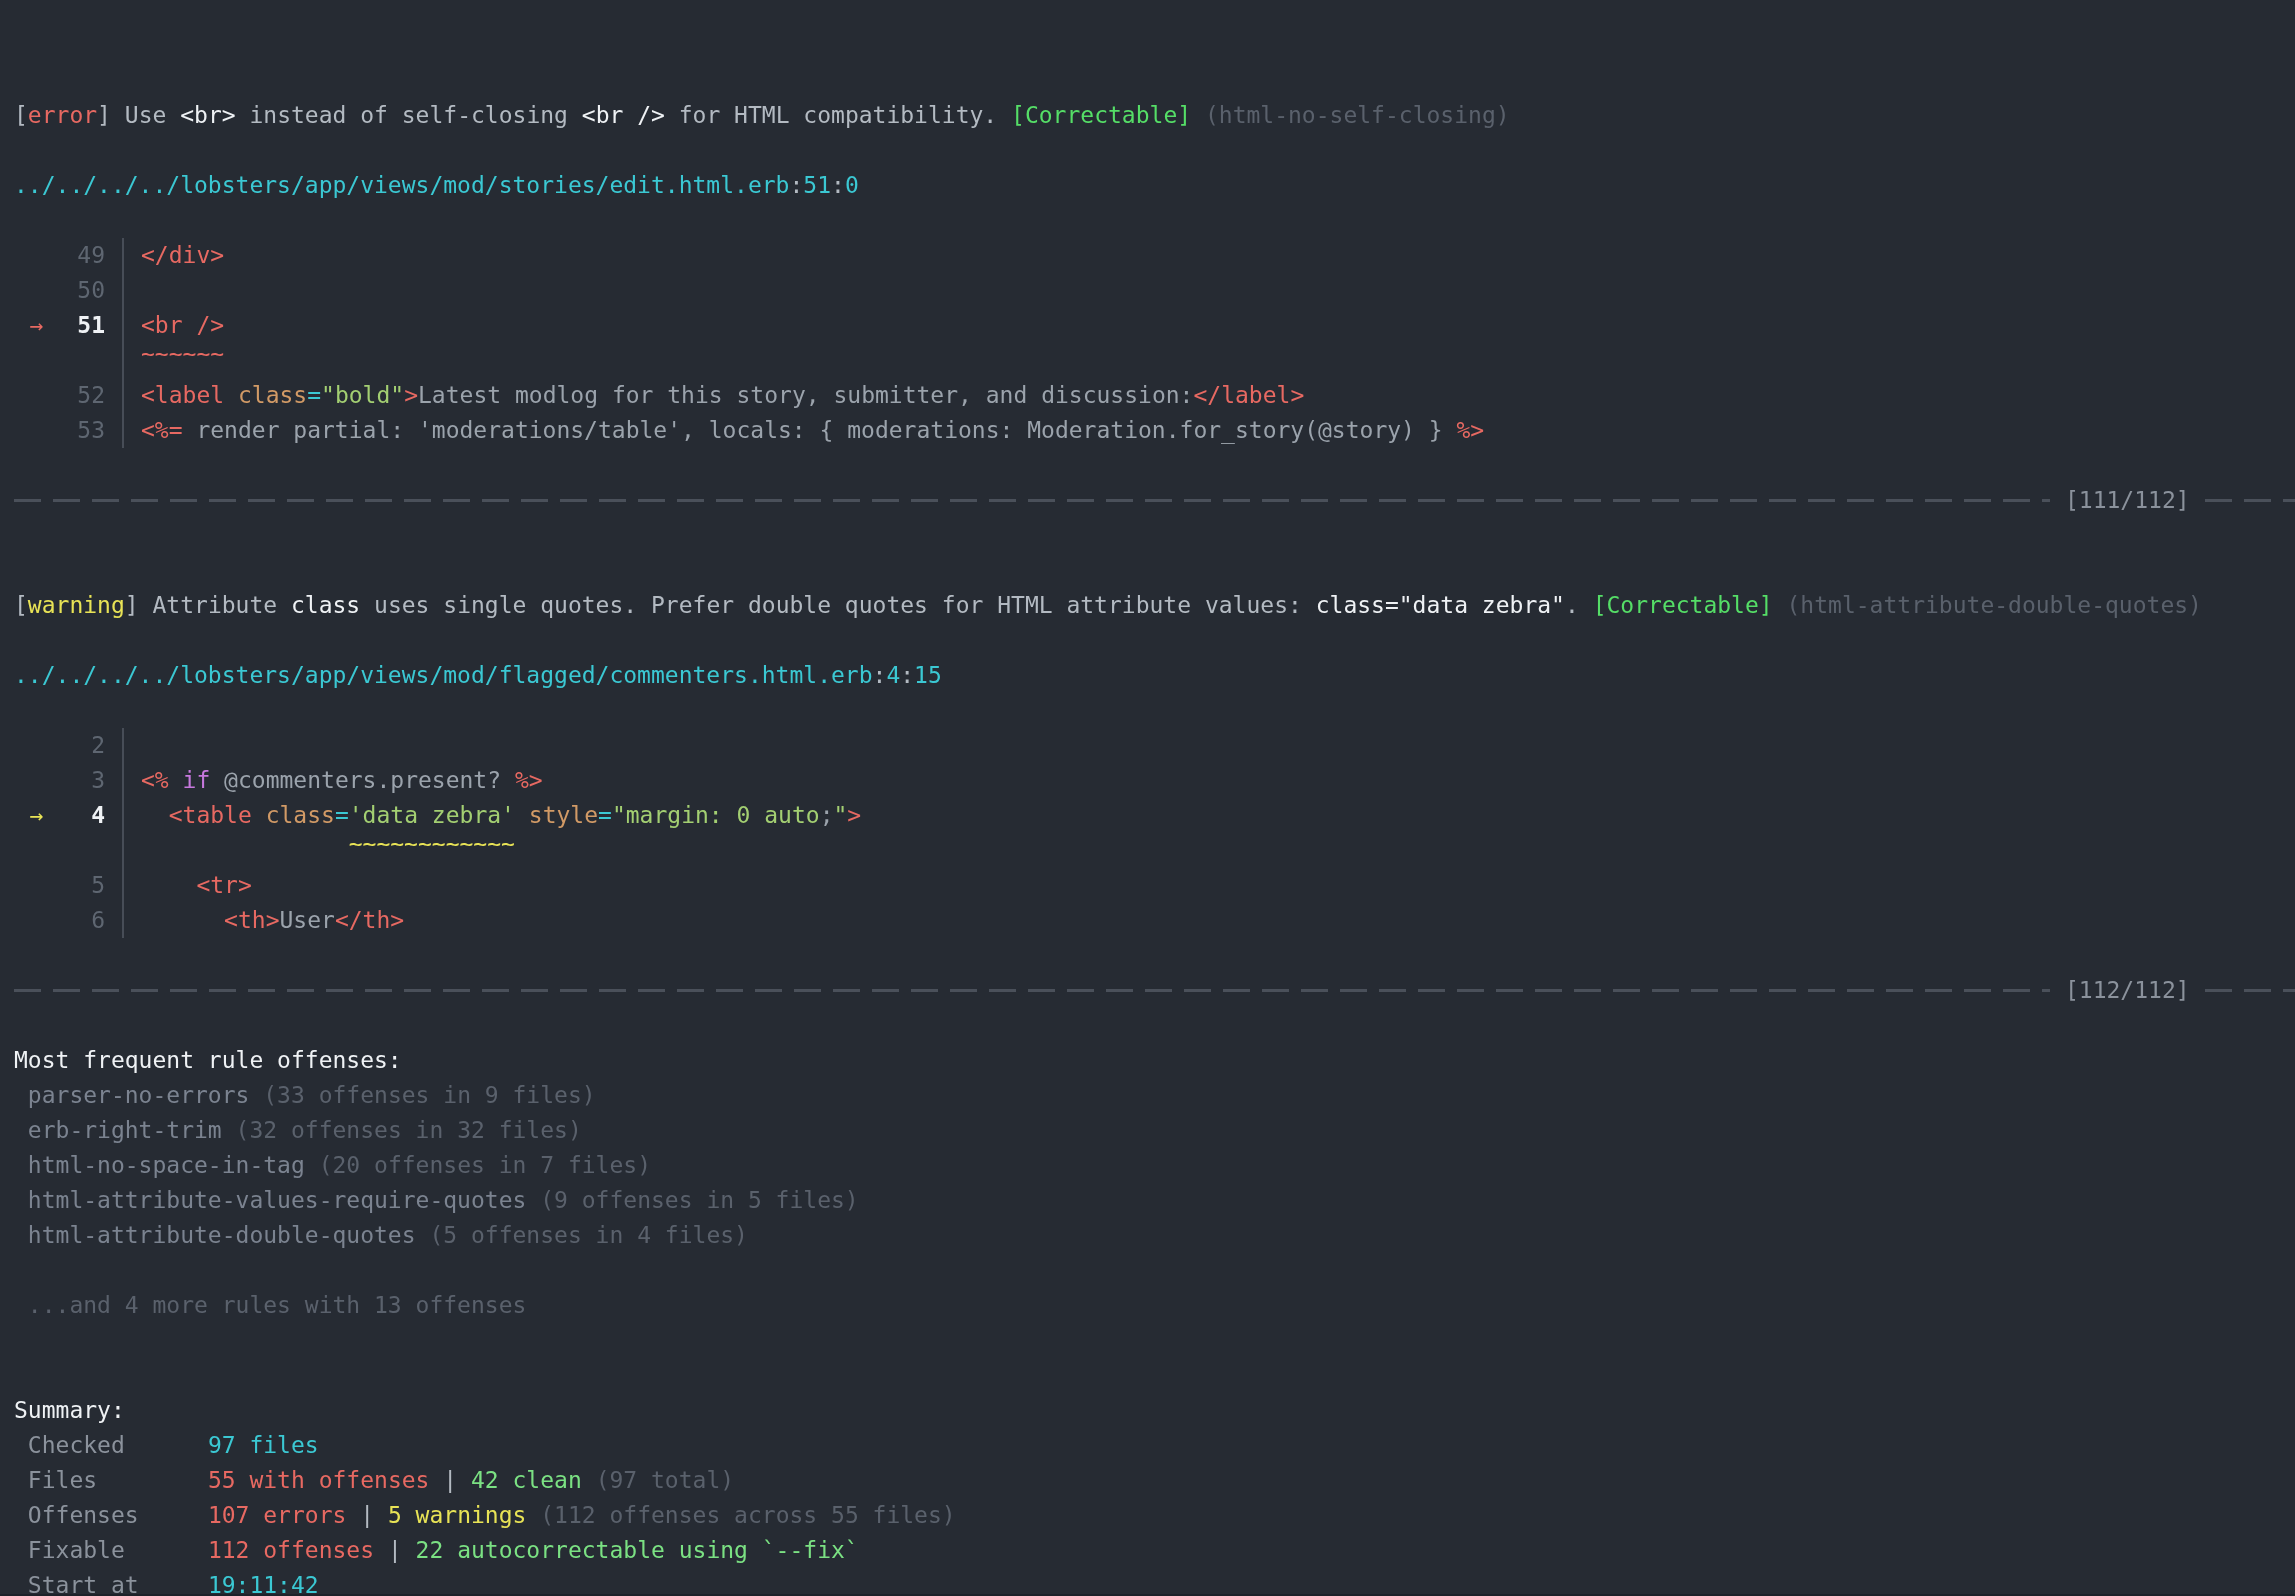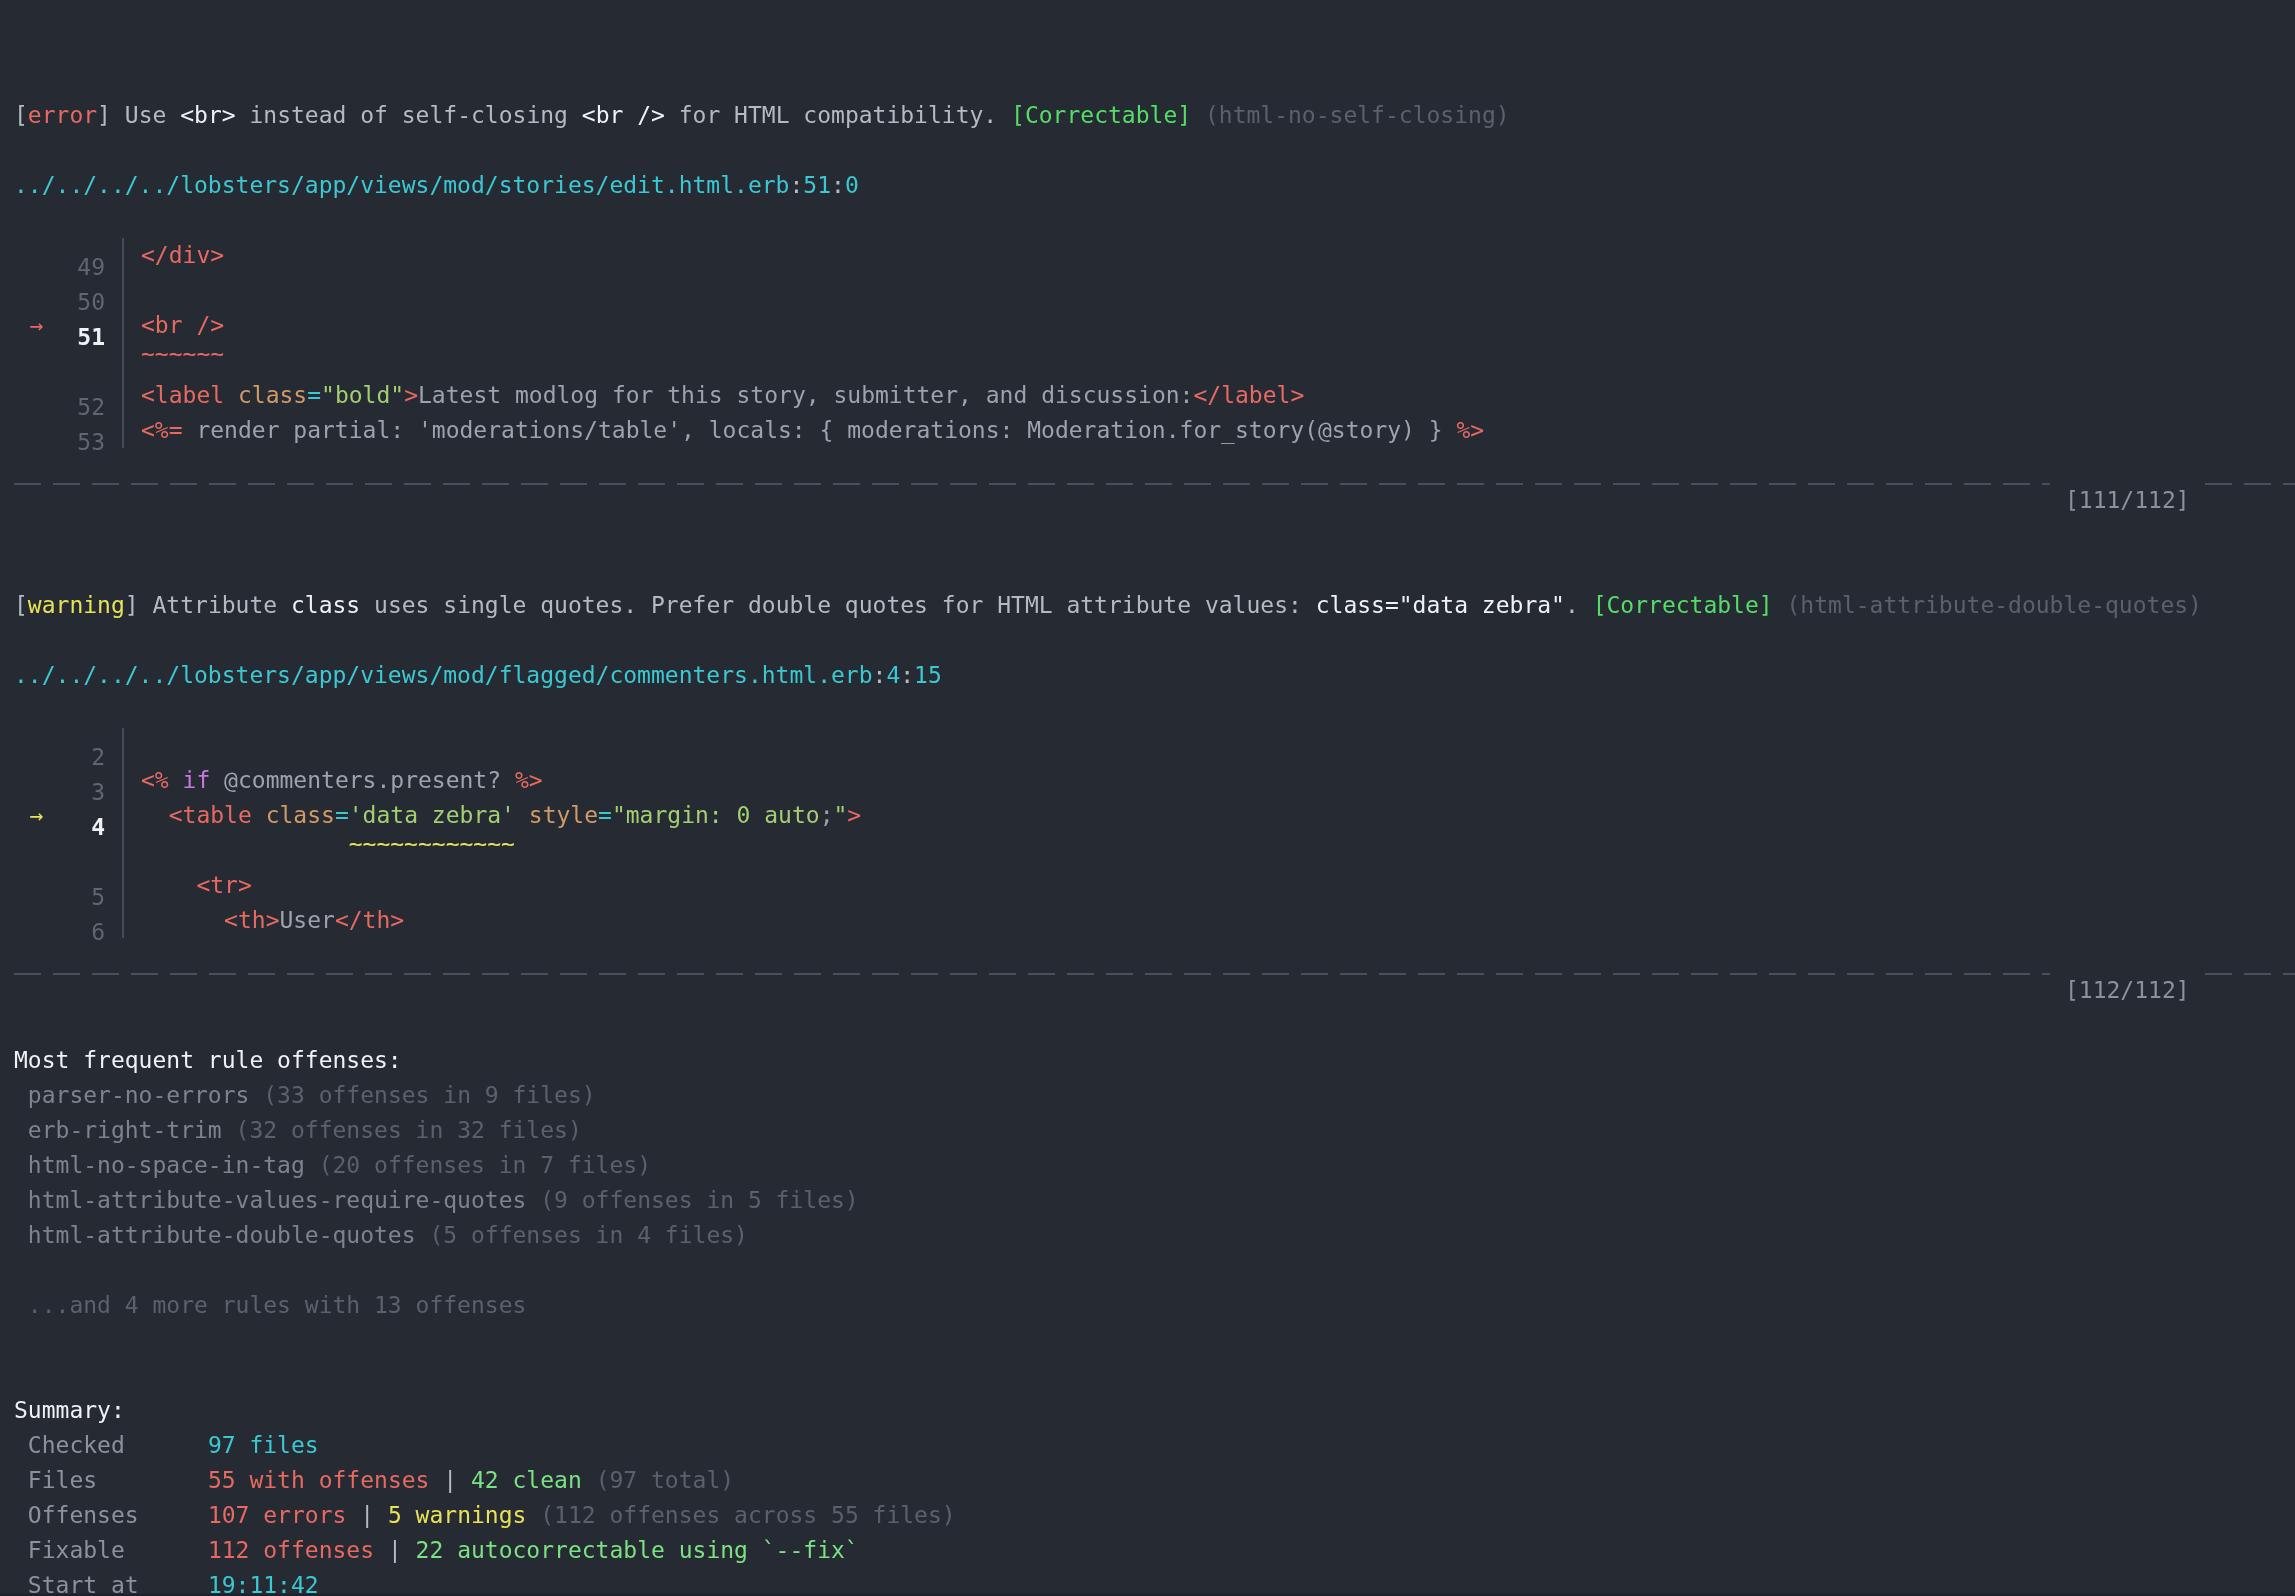--- a/index.html
+++ b/index.html
@@ -16,25 +16,25 @@
     font-family:"DejaVu Sans Mono","Liberation Mono",monospace;
     font-size:23px;
     line-height:35px;
     white-space:pre;
     color:var(--c-fg,#b3bac2);
   }
   .row{height:35px}
   .code-row{display:flex}
   .gutter{flex:0 0 108px;position:relative}
   .arrow{position:absolute;left:15.4px;top:0}
-  .lnum{position:absolute;right:17px;top:12px;color:var(--c-lnum,#5e6671)}
+  .lnum{position:absolute;right:17px;top:0;color:var(--c-lnum,#5e6671)}
   .lnum.cur{color:var(--c-white,#eff2f5);font-weight:bold}
   .codebar{flex:1;border-left:2.1px solid var(--c-bar,#474d57);padding-left:17px}
   .squigwrap{display:inline-block;transform:translateY(-5.6px)}
-  .sep-row{display:flex;}
+  .sep-row{display:flex;align-items:center}
   .sep-line{height:2.1px;background:repeating-linear-gradient(90deg,var(--c-sepline,#4a505a) 0 27px,transparent 27px 39px)}
   .sep-left{flex:1}
   .sep-right{width:90px}
   .sep-label{color:var(--c-seplabel,#8b929c);padding:0 15.4px}
   .bottom-line{position:absolute;left:0;right:0;bottom:0;height:3.5px;background:var(--c-bottom,#1d222a)}
   .b{font-weight:normal}
   .c-fg{color:var(--c-fg,#b3bac2)}
   .c-code{color:var(--c-code,#9ba3ac)}
   .c-dim{color:var(--c-dim,#5a616c)}
   .c-rule{color:var(--c-rule,#7b8390)}

